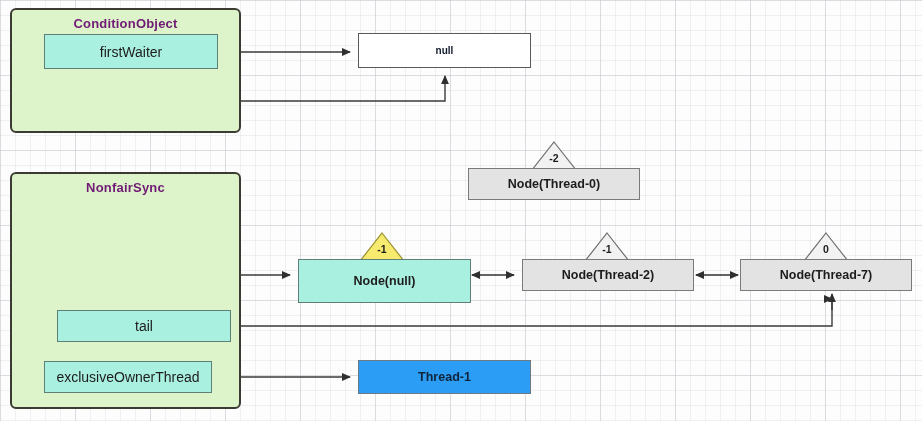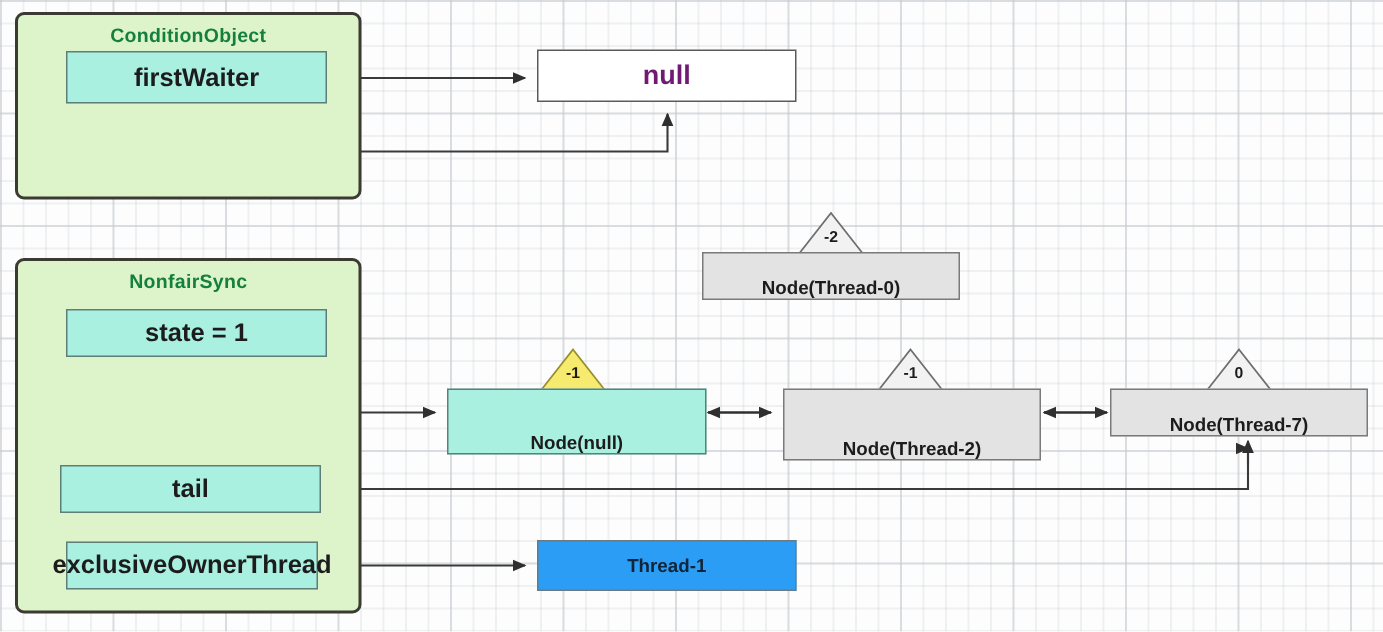--- a/index.html
+++ b/index.html
@@ -24,45 +24,45 @@
   .grp{
     position:absolute;
     background:#ddf3c9;
     border:2px solid #3b3b33;
     border-radius:6px;
     box-sizing:border-box;
   }
   .grp-title{
     position:absolute;left:0;right:0;top:6px;
     text-align:center;
-    font-size:13px;font-weight:bold;color:#15803d;
+    font-size:13px;font-weight:bold;color:#701a75;
     letter-spacing:.2px;
   }
   .field{
     position:absolute;
     background:#aaf0e0;
     border:1px solid #5e7f77;
     box-sizing:border-box;
     display:flex;align-items:center;justify-content:center;
-    font-size:17px;font-weight:bold;color:#1c1c1c;
+    font-size:14px;font-weight:normal;color:#1c1c1c;
   }
   .plainbox{
     position:absolute;
     background:#ffffff;
     border:1px solid #5a5a5a;
     box-sizing:border-box;
     display:flex;align-items:center;justify-content:center;
-    font-size:18px;font-weight:bold;color:#701a75;
+    font-size:10px;font-weight:bold;color:#0f172a;
   }
   .node{
     position:absolute;
     background:#e3e3e3;
     border:1px solid #7a7a7a;
     box-sizing:border-box;
-    display:flex;align-items:flex-end;justify-content:center;
+    display:flex;align-items:center;justify-content:center;
     font-size:12.5px;font-weight:bold;color:#1c1c1c;
   }
   .node.cyan{background:#aaf0e0;border-color:#5e7f77;}
   .bluebox{
     position:absolute;
     background:#2b9df4;
     border:1px solid #6b7b84;
     box-sizing:border-box;
     display:flex;align-items:center;justify-content:center;
     font-size:12.5px;font-weight:bold;color:#10243a;
@@ -129,24 +129,21 @@
   <div class="grp" style="left:10px;top:8px;width:231px;height:125px;">
     <div class="grp-title">ConditionObject</div>
   </div>
   <div class="field" style="left:44px;top:34px;width:174px;height:35px;">
     <span>firstWaiter</span>
   </div>
 
   <div class="grp" style="left:10px;top:172px;width:231px;height:237px;">
     <div class="grp-title">NonfairSync</div>
   </div>
-  <div class="field" style="left:44px;top:206px;width:174px;height:32px;">
-    <span>state = 1</span>
-  </div>
-  <div class="field" style="left:40px;top:310px;width:174px;height:32px;">
+  <div class="field" style="left:57px;top:310px;width:174px;height:32px;">
     <span>tail</span>
   </div>
   <div class="field" style="left:44px;top:361px;width:168px;height:32px;">
     <span>exclusiveOwnerThread</span>
   </div>
 
   <div class="plainbox" style="left:358px;top:33px;width:173px;height:35px;">
     <span>null</span>
   </div>
 
@@ -169,21 +166,21 @@
   <div class="node cyan" style="left:298px;top:259px;width:173px;height:44px;">
     <span>Node(null)</span>
   </div>
 
   <svg class="tri" style="left:584px;top:232px;">
     <polygon points="23,1 45,29 1,29" fill="#f2f2f2" stroke="#6f6f6f" stroke-width="1.2"></polygon>
   </svg>
   <div class="tri" style="left:584px;top:232px;pointer-events:none;">
     <div class="lbl">-1</div>
   </div>
-  <div class="node" style="left:522px;top:259px;width:172px;height:48px;">
+  <div class="node" style="left:522px;top:259px;width:172px;height:32px;">
     <span>Node(Thread-2)</span>
   </div>
 
   <svg class="tri" style="left:803px;top:232px;">
     <polygon points="23,1 45,29 1,29" fill="#f2f2f2" stroke="#6f6f6f" stroke-width="1.2"></polygon>
   </svg>
   <div class="tri" style="left:803px;top:232px;pointer-events:none;">
     <div class="lbl">0</div>
   </div>
   <div class="node" style="left:740px;top:259px;width:172px;height:32px;">

